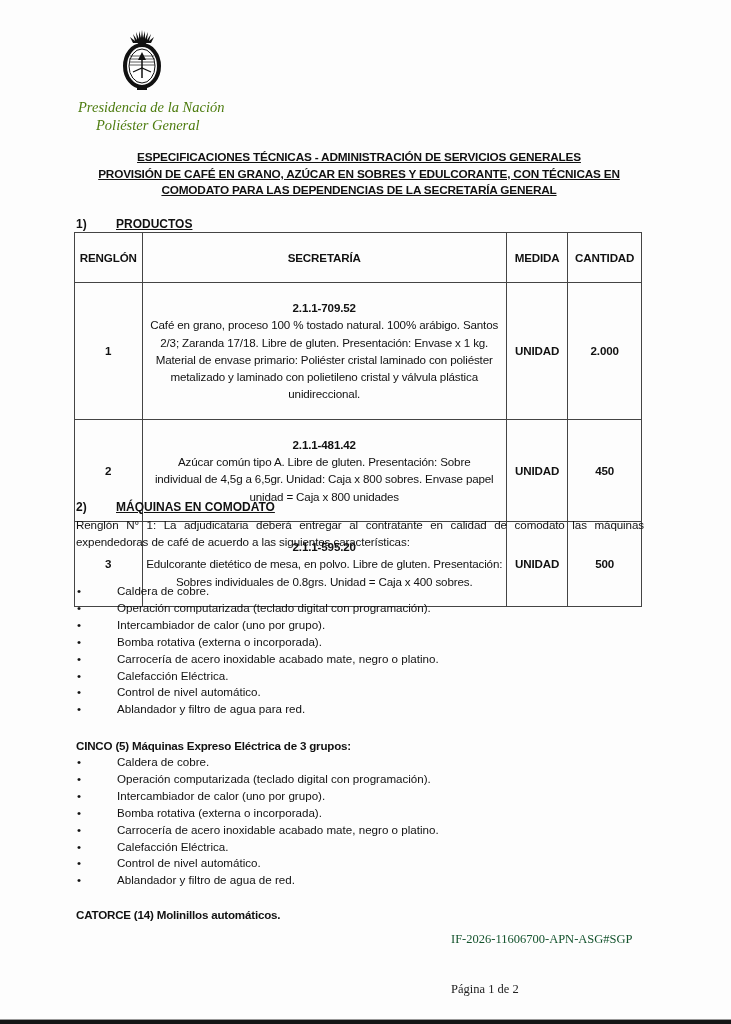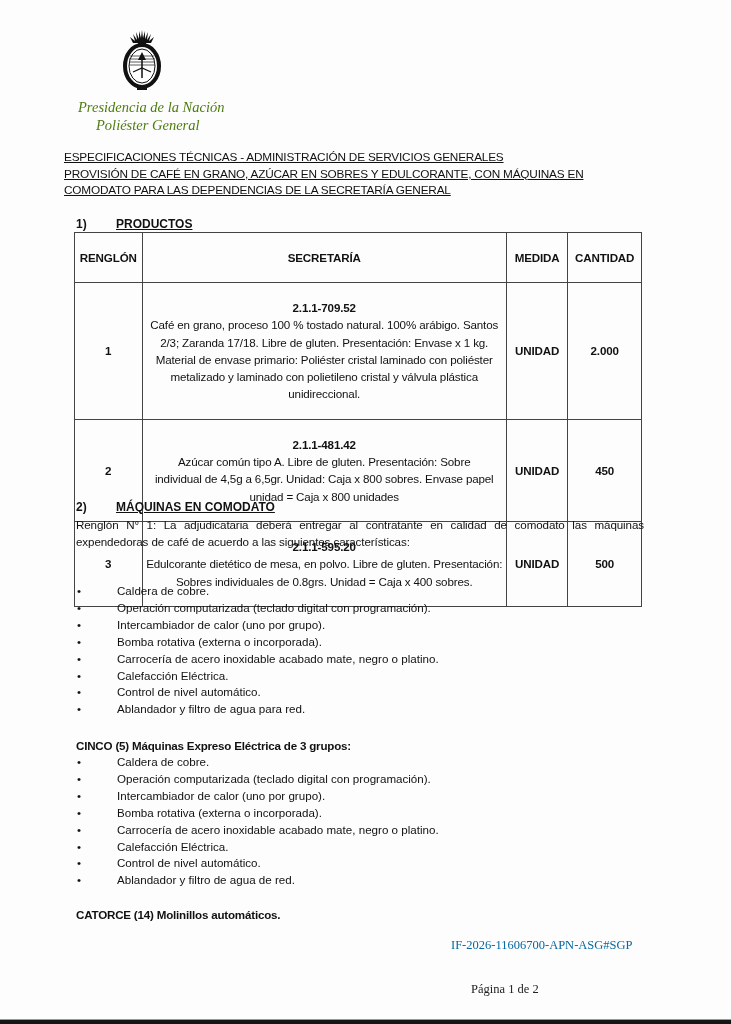--- a/index.html
+++ b/index.html
@@ -5,38 +5,38 @@
   html, body { margin: 0; padding: 0; }
   body {
     width: 731px; height: 1024px; overflow: hidden;
     background: #fdfdfd; position: relative;
     font-family: "Liberation Sans", sans-serif; color: #111;
   }
   .page { position: absolute; left: 0; top: 0; width: 731px; height: 1024px; }
   .seal { position: absolute; left: 121px; top: 28px; width: 42px; height: 64px; }
   .org { position: absolute; left: 78px; top: 98px; font-family: "Liberation Serif", serif; font-style: italic; font-size: 14.5px; line-height: 18px; color: #4d7c0f; }
   .org .l2 { padding-left: 18px; }
-  .title-block { position: absolute; left: 64px; top: 149px; width: 590px; text-align: left; font-weight: normal; font-size: 11.8px; line-height: 16.6px; letter-spacing: -0.2px; }
+  .title-block { position: absolute; left: 64px; top: 149px; width: 590px; text-align: center; font-weight: bold; font-size: 11.8px; line-height: 16.6px; letter-spacing: -0.2px; }
   .title-block div span { text-decoration: underline; }
   .sec { position: absolute; left: 76px; font-weight: bold; font-size: 12px; }
   .sec .num { display: inline-block; width: 40px; }
   .sec .lbl { text-decoration: underline; }
   table.prod { position: absolute; left: 74px; top: 232px; width: 568px; border-collapse: collapse; font-size: 11.6px; letter-spacing: -0.15px; }
   table.prod th, table.prod td { border: 1px solid #444; text-align: center; vertical-align: middle; padding: 16px 3px; }
   table.prod th { font-weight: bold; height: 17px; line-height: 15px; }
   table.prod td { line-height: 17.3px; }
   table.prod td.bold { font-weight: bold; }
   table.prod .code { font-weight: bold; }
   .para { position: absolute; left: 76px; top: 516px; width: 568px; font-size: 11.6px; line-height: 17px; text-align: justify; letter-spacing: -0.1px; }
   .group-title { position: absolute; left: 76px; font-weight: bold; font-size: 11.6px; letter-spacing: -0.2px; }
   ul.bullets { position: absolute; left: 76px; margin: 0; padding: 0; list-style: none; font-size: 11.6px; line-height: 16.9px; }
   ul.bullets li { position: relative; padding-left: 41px; }
   ul.bullets li .dot { position: absolute; left: 1px; top: 0; }
-  .footer-id { position: absolute; left: 451px; top: 932px; font-family: "Liberation Serif", serif; font-size: 12.5px; color: #0369a1; margin-top: 6px; }
-  .footer-page { position: absolute; left: 451px; top: 982px; font-family: "Liberation Serif", serif; font-size: 12.5px; color: #222; margin-left: 20px; }
+  .footer-id { position: absolute; left: 451px; top: 932px; font-family: "Liberation Serif", serif; font-size: 12.5px; color: #14532d; }
+  .footer-page { position: absolute; left: 451px; top: 982px; font-family: "Liberation Serif", serif; font-size: 12.5px; color: #222; }
   .bottom-bar { position: absolute; left: 0; top: 1019px; width: 731px; height: 5px; background: #141616; border-top: 1px solid #999; }
 </style>
 </head>
 <body>
 
 <div class="page">
 
   <svg class="seal" viewBox="0 0 42 64">
     <g fill="#111">
       <path d="M21 2 L22 10 L24 3 L24 11 L27 4 L26 12 L30 6 L28 13 L33 9 L30 15 L12 15 L9 9 L14 13 L12 6 L16 12 L15 4 L18 11 L18 3 L20 10 Z"></path>
@@ -56,21 +56,21 @@
     <rect x="16" y="58" width="10" height="4" fill="#111"></rect>
   </svg>
 
   <div class="org">
     <div>Presidencia de la Nación</div>
     <div class="l2">Poliéster General</div>
   </div>
 
   <div class="title-block">
     <div><span>ESPECIFICACIONES TÉCNICAS - ADMINISTRACIÓN DE SERVICIOS GENERALES</span></div>
-    <div><span>PROVISIÓN DE CAFÉ EN GRANO, AZÚCAR EN SOBRES Y EDULCORANTE, CON MÁQUINAS EN</span></div>
+    <div><span>PROVISIÓN DE CAFÉ EN GRANO, AZÚCAR EN SOBRES Y EDULCORANTE, CON TÉCNICAS EN</span></div>
     <div><span>COMODATO PARA LAS DEPENDENCIAS DE LA SECRETARÍA GENERAL</span></div>
   </div>
 
   <div class="sec" style="top:217px;">
     <span class="num">1)</span><span class="lbl">PRODUCTOS</span>
   </div>
 
   <table class="prod">
     <colgroup>
       <col style="width:66px">

